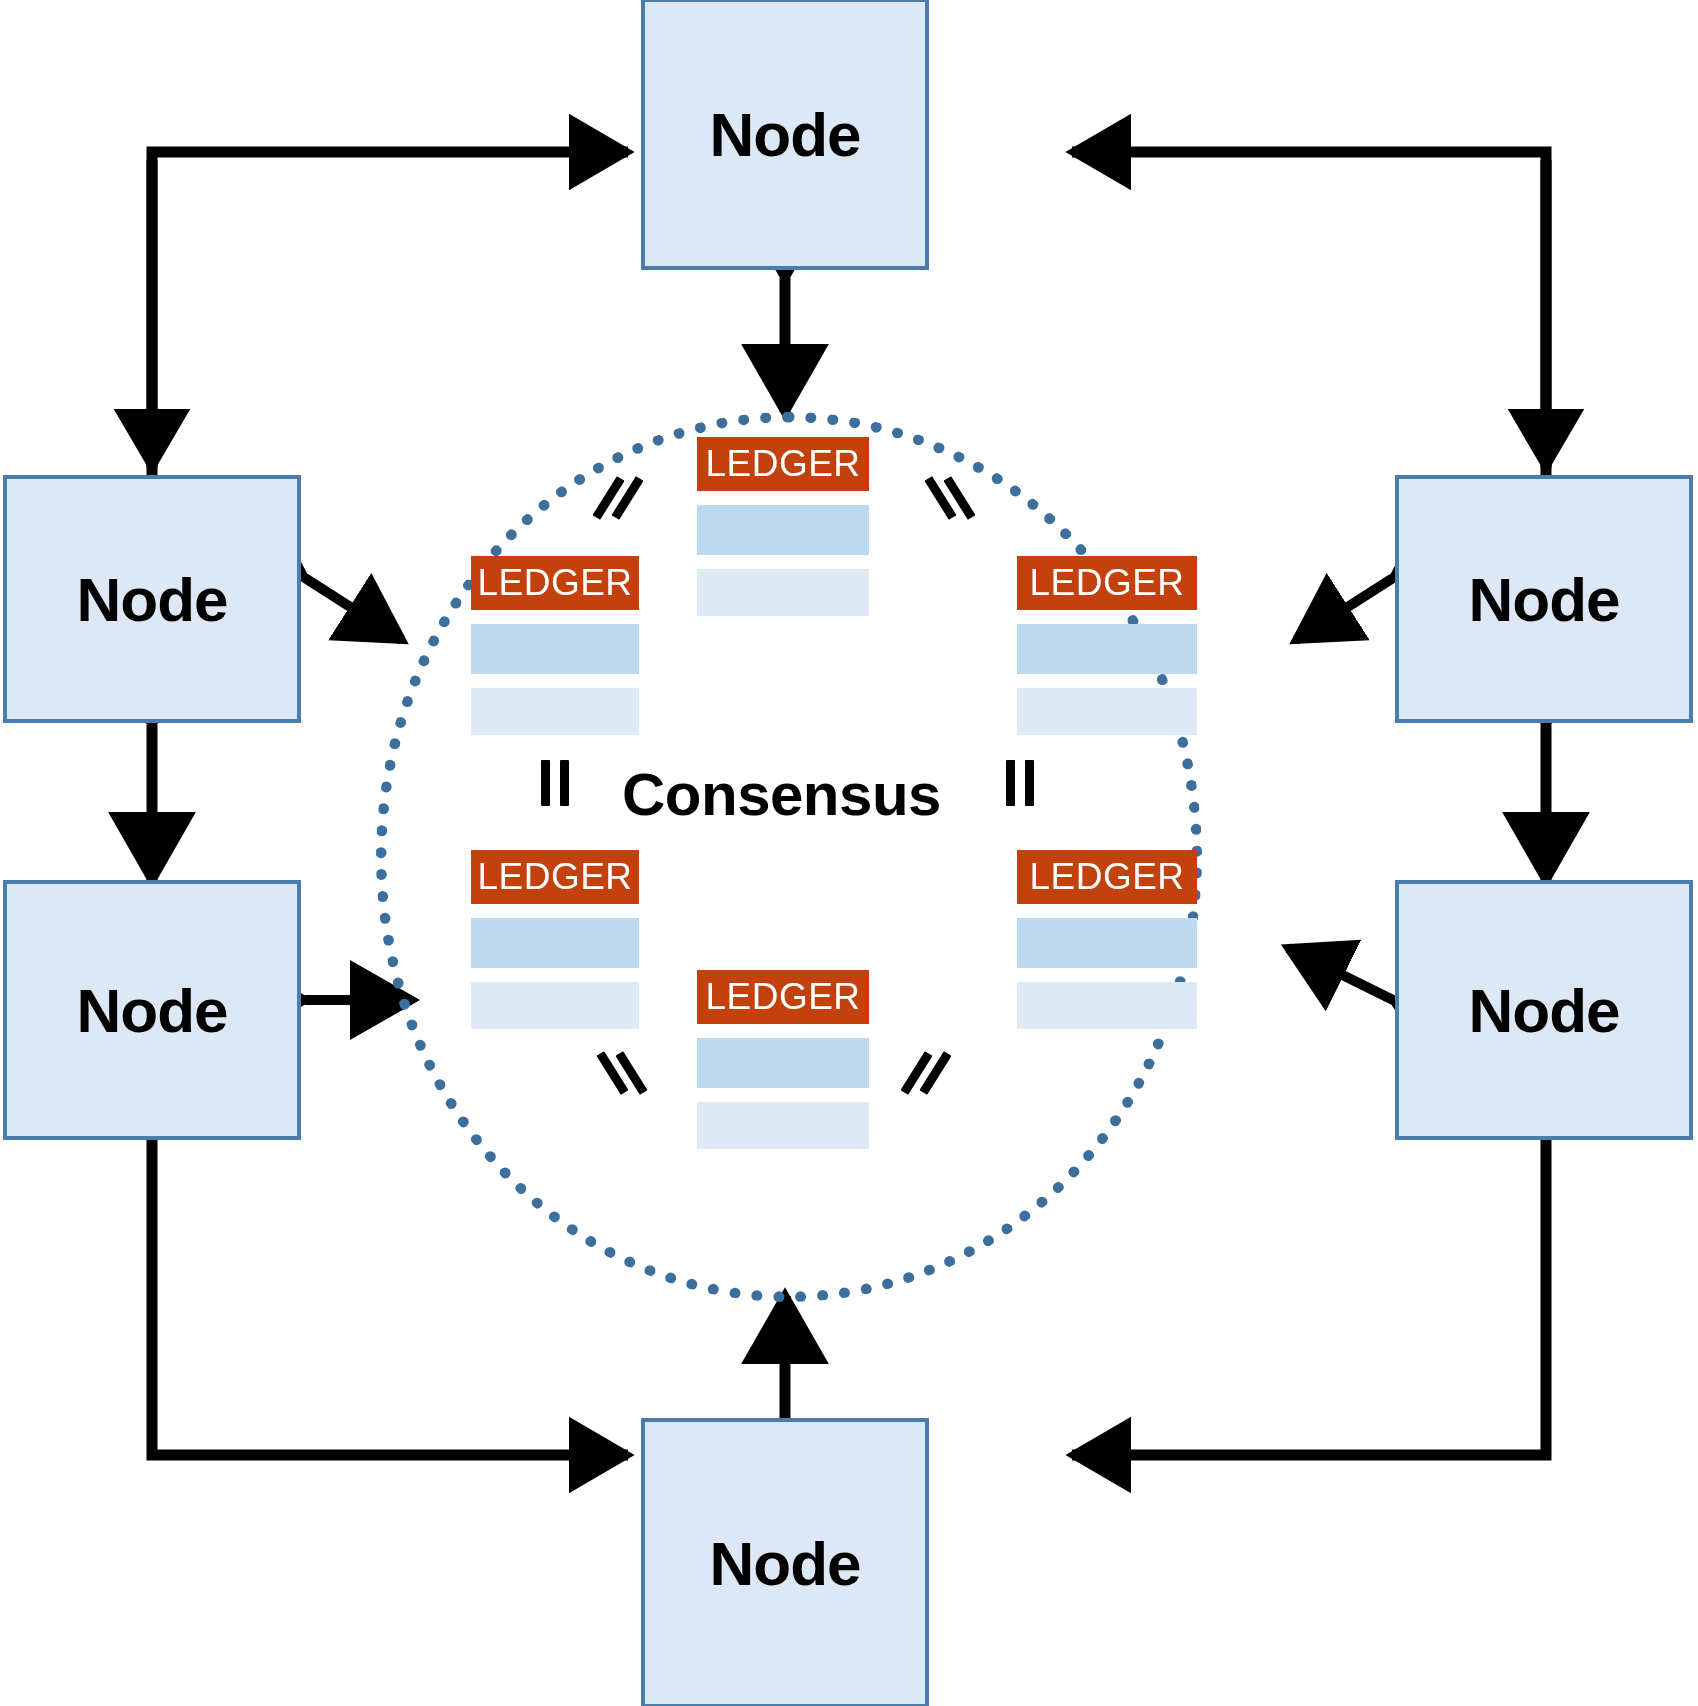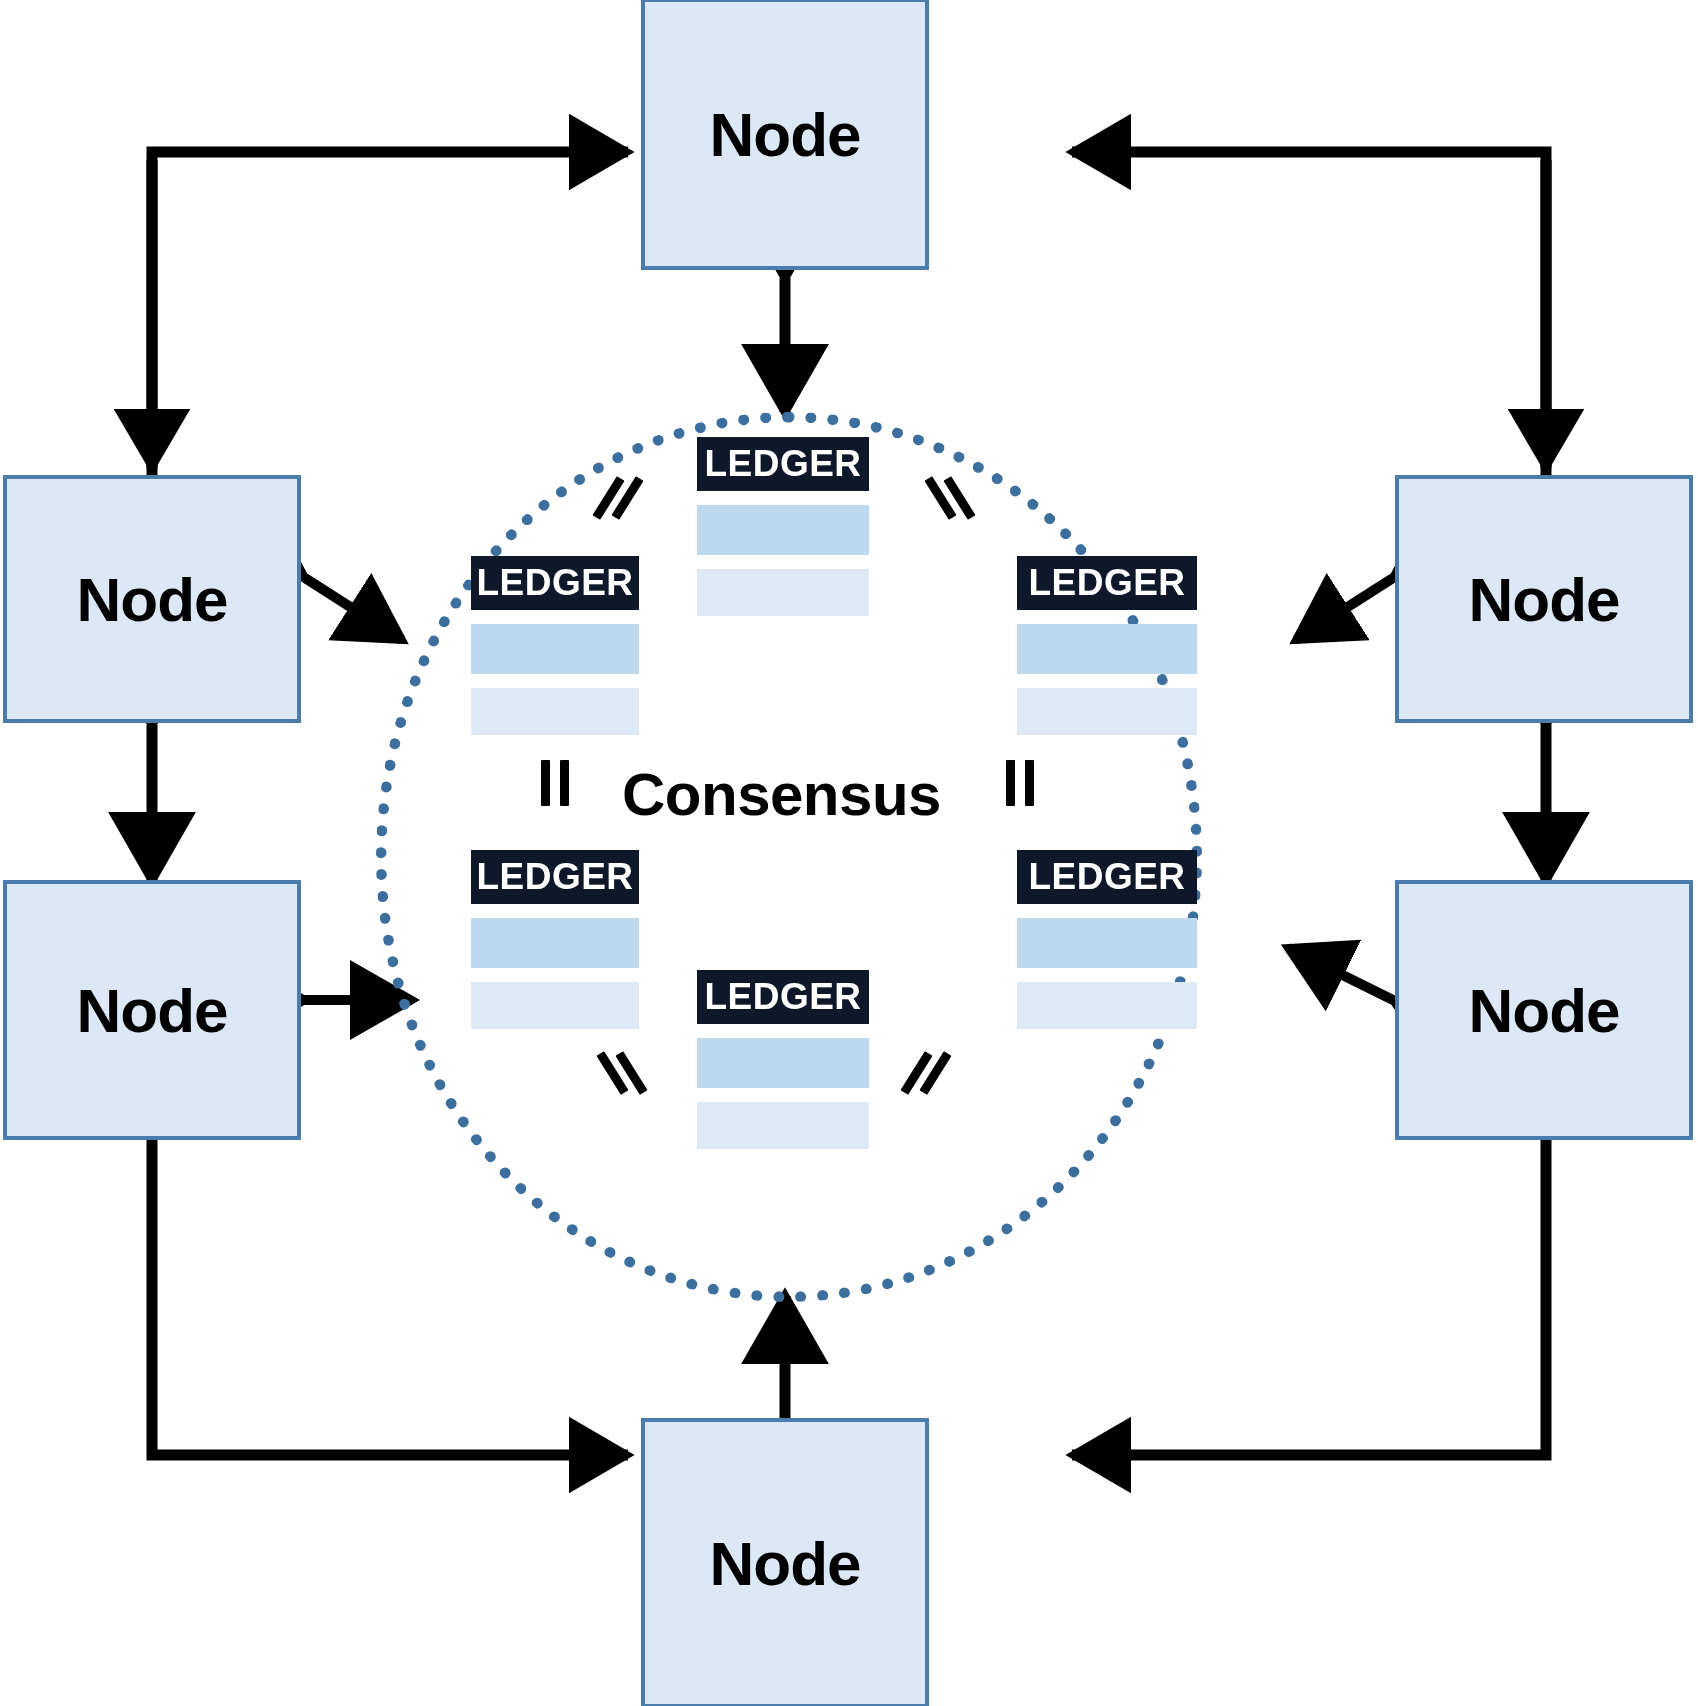--- a/index.html
+++ b/index.html
@@ -27,27 +27,27 @@
     position:absolute;
     border-radius:50%;
     border:11px dotted #3d6f9e;
     box-sizing:border-box;
     background:transparent;
   }
 
   
   .ledger{position:absolute;}
   .ledger .hdr{
-    background:#0f172a;
+    background:#c2410c;
     color:#ffffff;
     font-size:37px;
     letter-spacing:0.5px;
     display:flex;align-items:center;justify-content:center;
     font-family:"Liberation Sans",sans-serif;
-    font-weight:700;
+    font-weight:400;
   }
   .ledger .row1{background:#bcd9f0;}
   .ledger .row2{background:#dee9f6;}
   .ledger .gap{height:14px;}
 
   
   .consensus{
     position:absolute;
     font-size:60px;
     font-weight:700;

